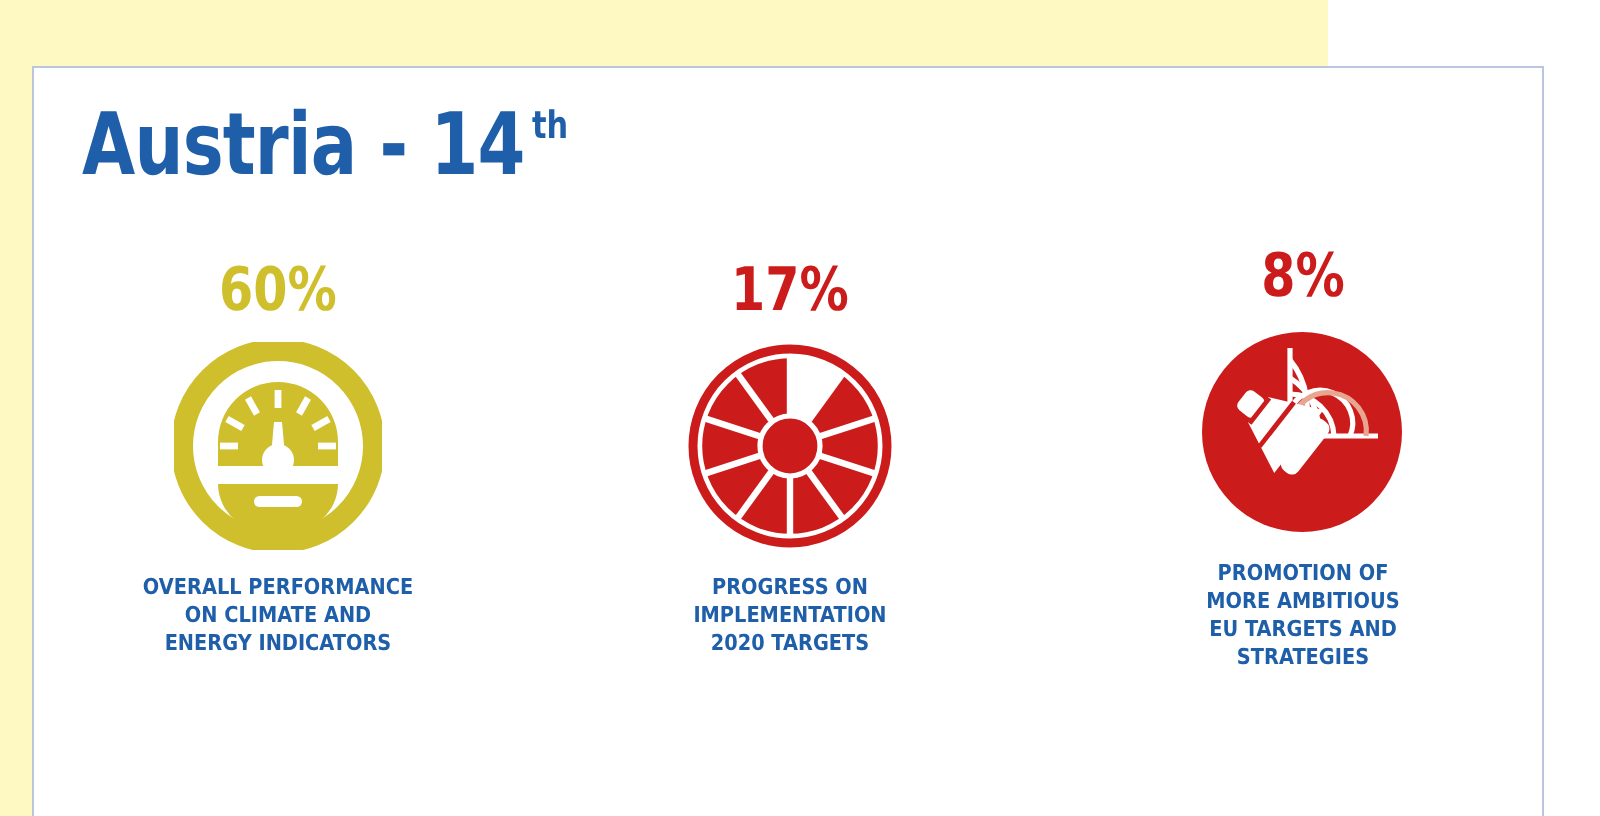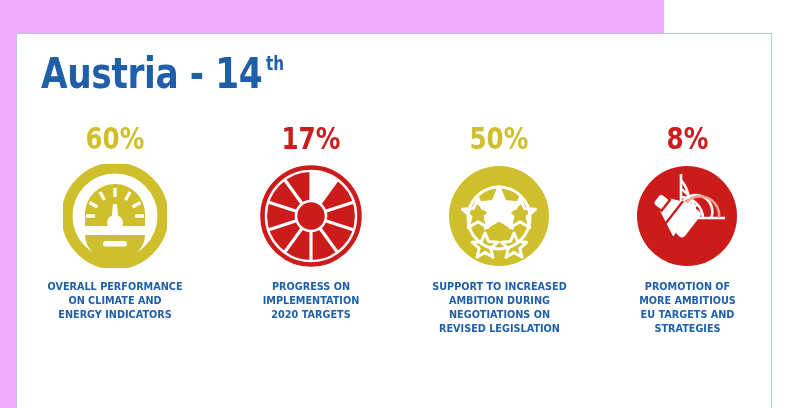--- a/index.html
+++ b/index.html
@@ -13,21 +13,21 @@
     font-family: "Liberation Sans", sans-serif;
     overflow: hidden;
     position: relative;
   }
 
   #page {
     position: absolute;
     left: 0; top: 0;
     width: 664px;
     height: 408px;
-    background: #f0abfc;
+    background: #fef9c3;
   }
 
   
   #card {
     position: absolute;
     left: 16px;
     top: 33px;
     width: 756px;
     height: 400px;
     background: #ffffff;
@@ -65,21 +65,21 @@
     transform-origin: left top;
   }
 
   
   #columns {
     position: absolute;
     left: 8px;
     top: 90px;
     width: 740px;
     display: flex;
-    align-items: flex-start;
+    align-items: center;
     gap: 28px;
   }
   .col {
     flex: 1 1 0;
     display: flex;
     flex-direction: column;
     align-items: center;
   }
 
   .pct {
@@ -188,43 +188,20 @@
               <circle cx="0" cy="0" r="48.5" fill="none" stroke="#cc1b1b" stroke-width="4.5"></circle>
             </g>
           </svg>
         </div>
         <div class="caption caption-c2">PROGRESS ON
 IMPLEMENTATION
 2020 TARGETS</div>
       </div>
 
 
-      <div class="col">
-        <div class="pct gold">50%</div>
-        <div class="icon-wrap">
-          <svg width="104" height="104" viewBox="0 0 104 104" aria-hidden="true">
-            <circle cx="52" cy="52" r="50" fill="#cfbf2c"></circle>
-            <circle cx="52" cy="54" r="31" fill="none" stroke="#ffffff" stroke-width="3"></circle>
-
-            <path d="M52 18 L58.4 33.1 L74.5 34.4 L62.2 45.1 L66 60.9 L52 52.4 L38 60.9 L41.8 45.1 L29.5 34.4 L45.6 33.1 Z" fill="#ffffff" stroke="#ffffff" stroke-width="2" stroke-linejoin="round" transform="translate(0,4) scale(1) "></path>
-
-            <path d="M25 30 L29.4 40.4 L40.5 41.3 L32 48.7 L34.7 59.6 L25 53.7 L15.3 59.6 L18 48.7 L9.5 41.3 L20.6 40.4 Z" fill="none" stroke="#ffffff" stroke-width="3" stroke-linejoin="round" transform="translate(6,4)"></path>
-
-            <path d="M79 30 L83.4 40.4 L94.5 41.3 L86 48.7 L88.7 59.6 L79 53.7 L69.3 59.6 L72 48.7 L63.5 41.3 L74.6 40.4 Z" fill="none" stroke="#ffffff" stroke-width="3" stroke-linejoin="round" transform="translate(-6,4)"></path>
-
-            <path d="M37 68 L40.6 76.5 L49.8 77.2 L42.8 83.3 L45 92.3 L37 87.4 L29 92.3 L31.2 83.3 L24.2 77.2 L33.4 76.5 Z" fill="none" stroke="#ffffff" stroke-width="3" stroke-linejoin="round" transform="translate(1,1)"></path>
-
-            <path d="M68 68 L71.6 76.5 L80.8 77.2 L73.8 83.3 L76 92.3 L68 87.4 L60 92.3 L62.2 83.3 L55.2 77.2 L64.4 76.5 Z" fill="none" stroke="#ffffff" stroke-width="3" stroke-linejoin="round" transform="translate(-1,1)"></path>
-          </svg>
-        </div>
-        <div class="caption caption-c4">SUPPORT TO INCREASED
-AMBITION DURING
-NEGOTIATIONS ON
-REVISED LEGISLATION</div>
-      </div>
 
       <div class="col">
         <div class="pct red">8%</div>
         <div class="icon-wrap">
           <svg width="104" height="104" viewBox="0 0 104 104" aria-hidden="true">
             <circle cx="52" cy="52" r="50" fill="#cc1b1b"></circle>
 
             <g fill="none" stroke="#ffffff" stroke-width="2.6">
               <path d="M46 10 L46 54 L90 54"></path>
               <path d="M52 54 A38 38 0 0 0 46 16"></path>

